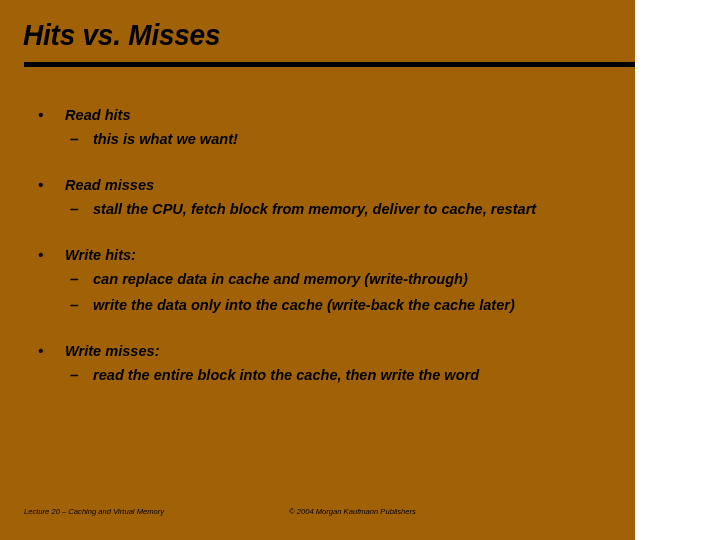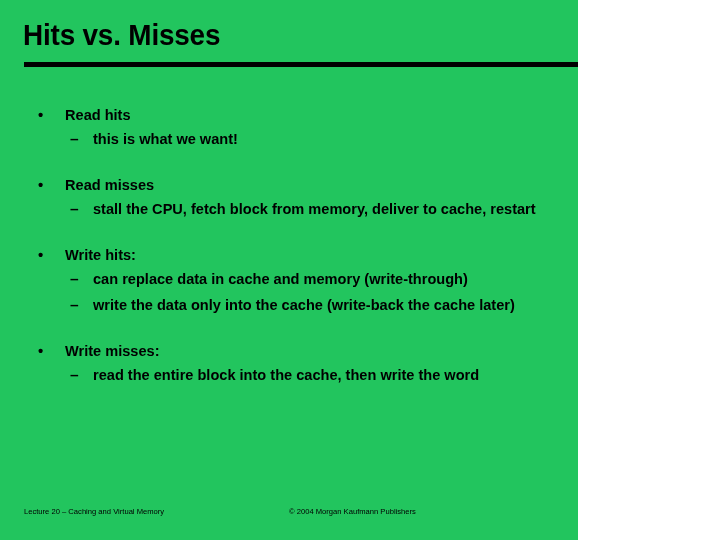--- a/index.html
+++ b/index.html
@@ -7,24 +7,25 @@
     margin: 0;
     padding: 0;
     background: #ffffff;
   }
   body {
     font-family: "Liberation Sans", sans-serif;
     color: #000000;
   }
   .slide {
     position: relative;
-    width: 578px;
+    width: 635px;
     height: 540px;
-    background: #22c55e;
+    background: #a16207;
     overflow: hidden;
+    font-style: italic;
   }
 
   
   .slide-title {
     position: absolute;
     left: 23px;
     top: 18px;
     width: 660px;
     font-family: "Liberation Sans", sans-serif;
     font-weight: bold;

